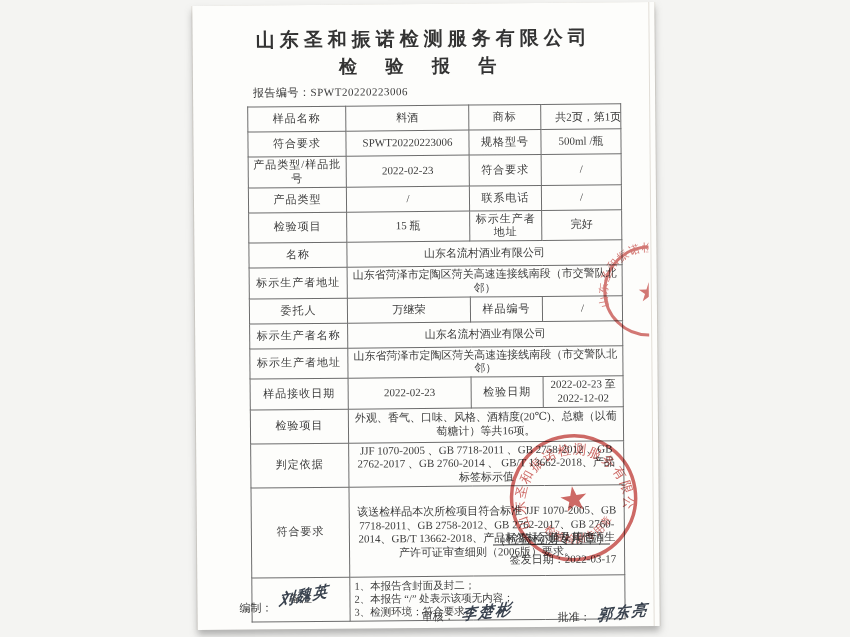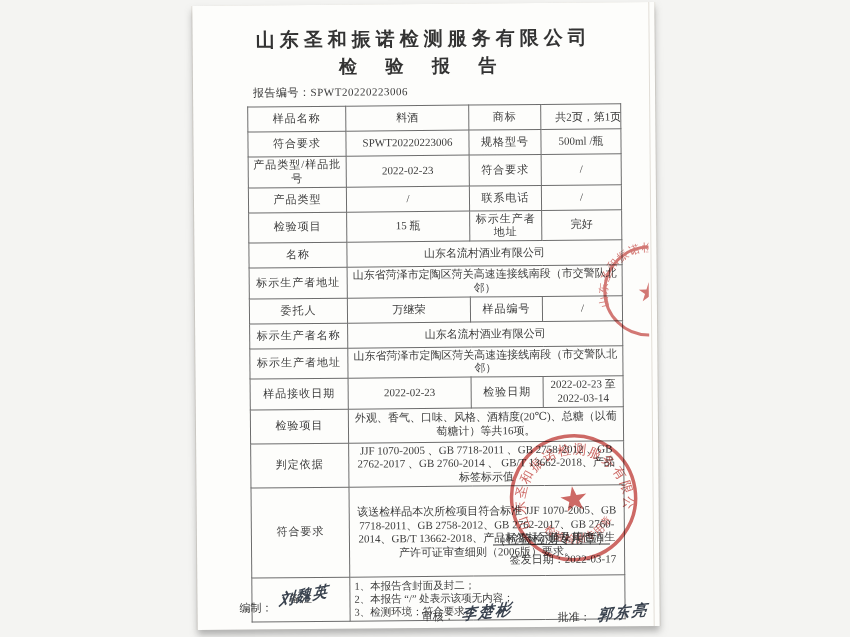--- a/index.html
+++ b/index.html
@@ -142,21 +142,21 @@
     <tr style="height:28px">
       <td class="lbl">标示生产者地址</td>
       <td colspan="3">山东省菏泽市定陶区菏关高速连接线南段（市交警队北邻）</td>
     </tr>
     <tr style="height:30px">
       <td class="lbl">样品接收日期</td>
       <td>2022-02-23</td>
       <td class="lbl">检验日期</td>
       <td>
         <div>2022-02-23 至</div>
-        <div>2022-03-14</div>
+        <div>2022-12-02</div>
       </td>
     </tr>
     <tr style="height:34px">
       <td class="lbl">检验项目</td>
       <td colspan="3" class="left">外观、香气、口味、风格、酒精度(20℃)、总糖（以葡萄糖计）等共16项。</td>
     </tr>
     <tr style="height:38px">
       <td class="lbl">判定依据</td>
       <td colspan="3" class="left">JJF 1070-2005 、GB 7718-2011 、GB 2758-2012 、GB 2762-2017 、GB 2760-2014 、 GB/T 13662-2018、产品标签标示值</td>
     </tr>

